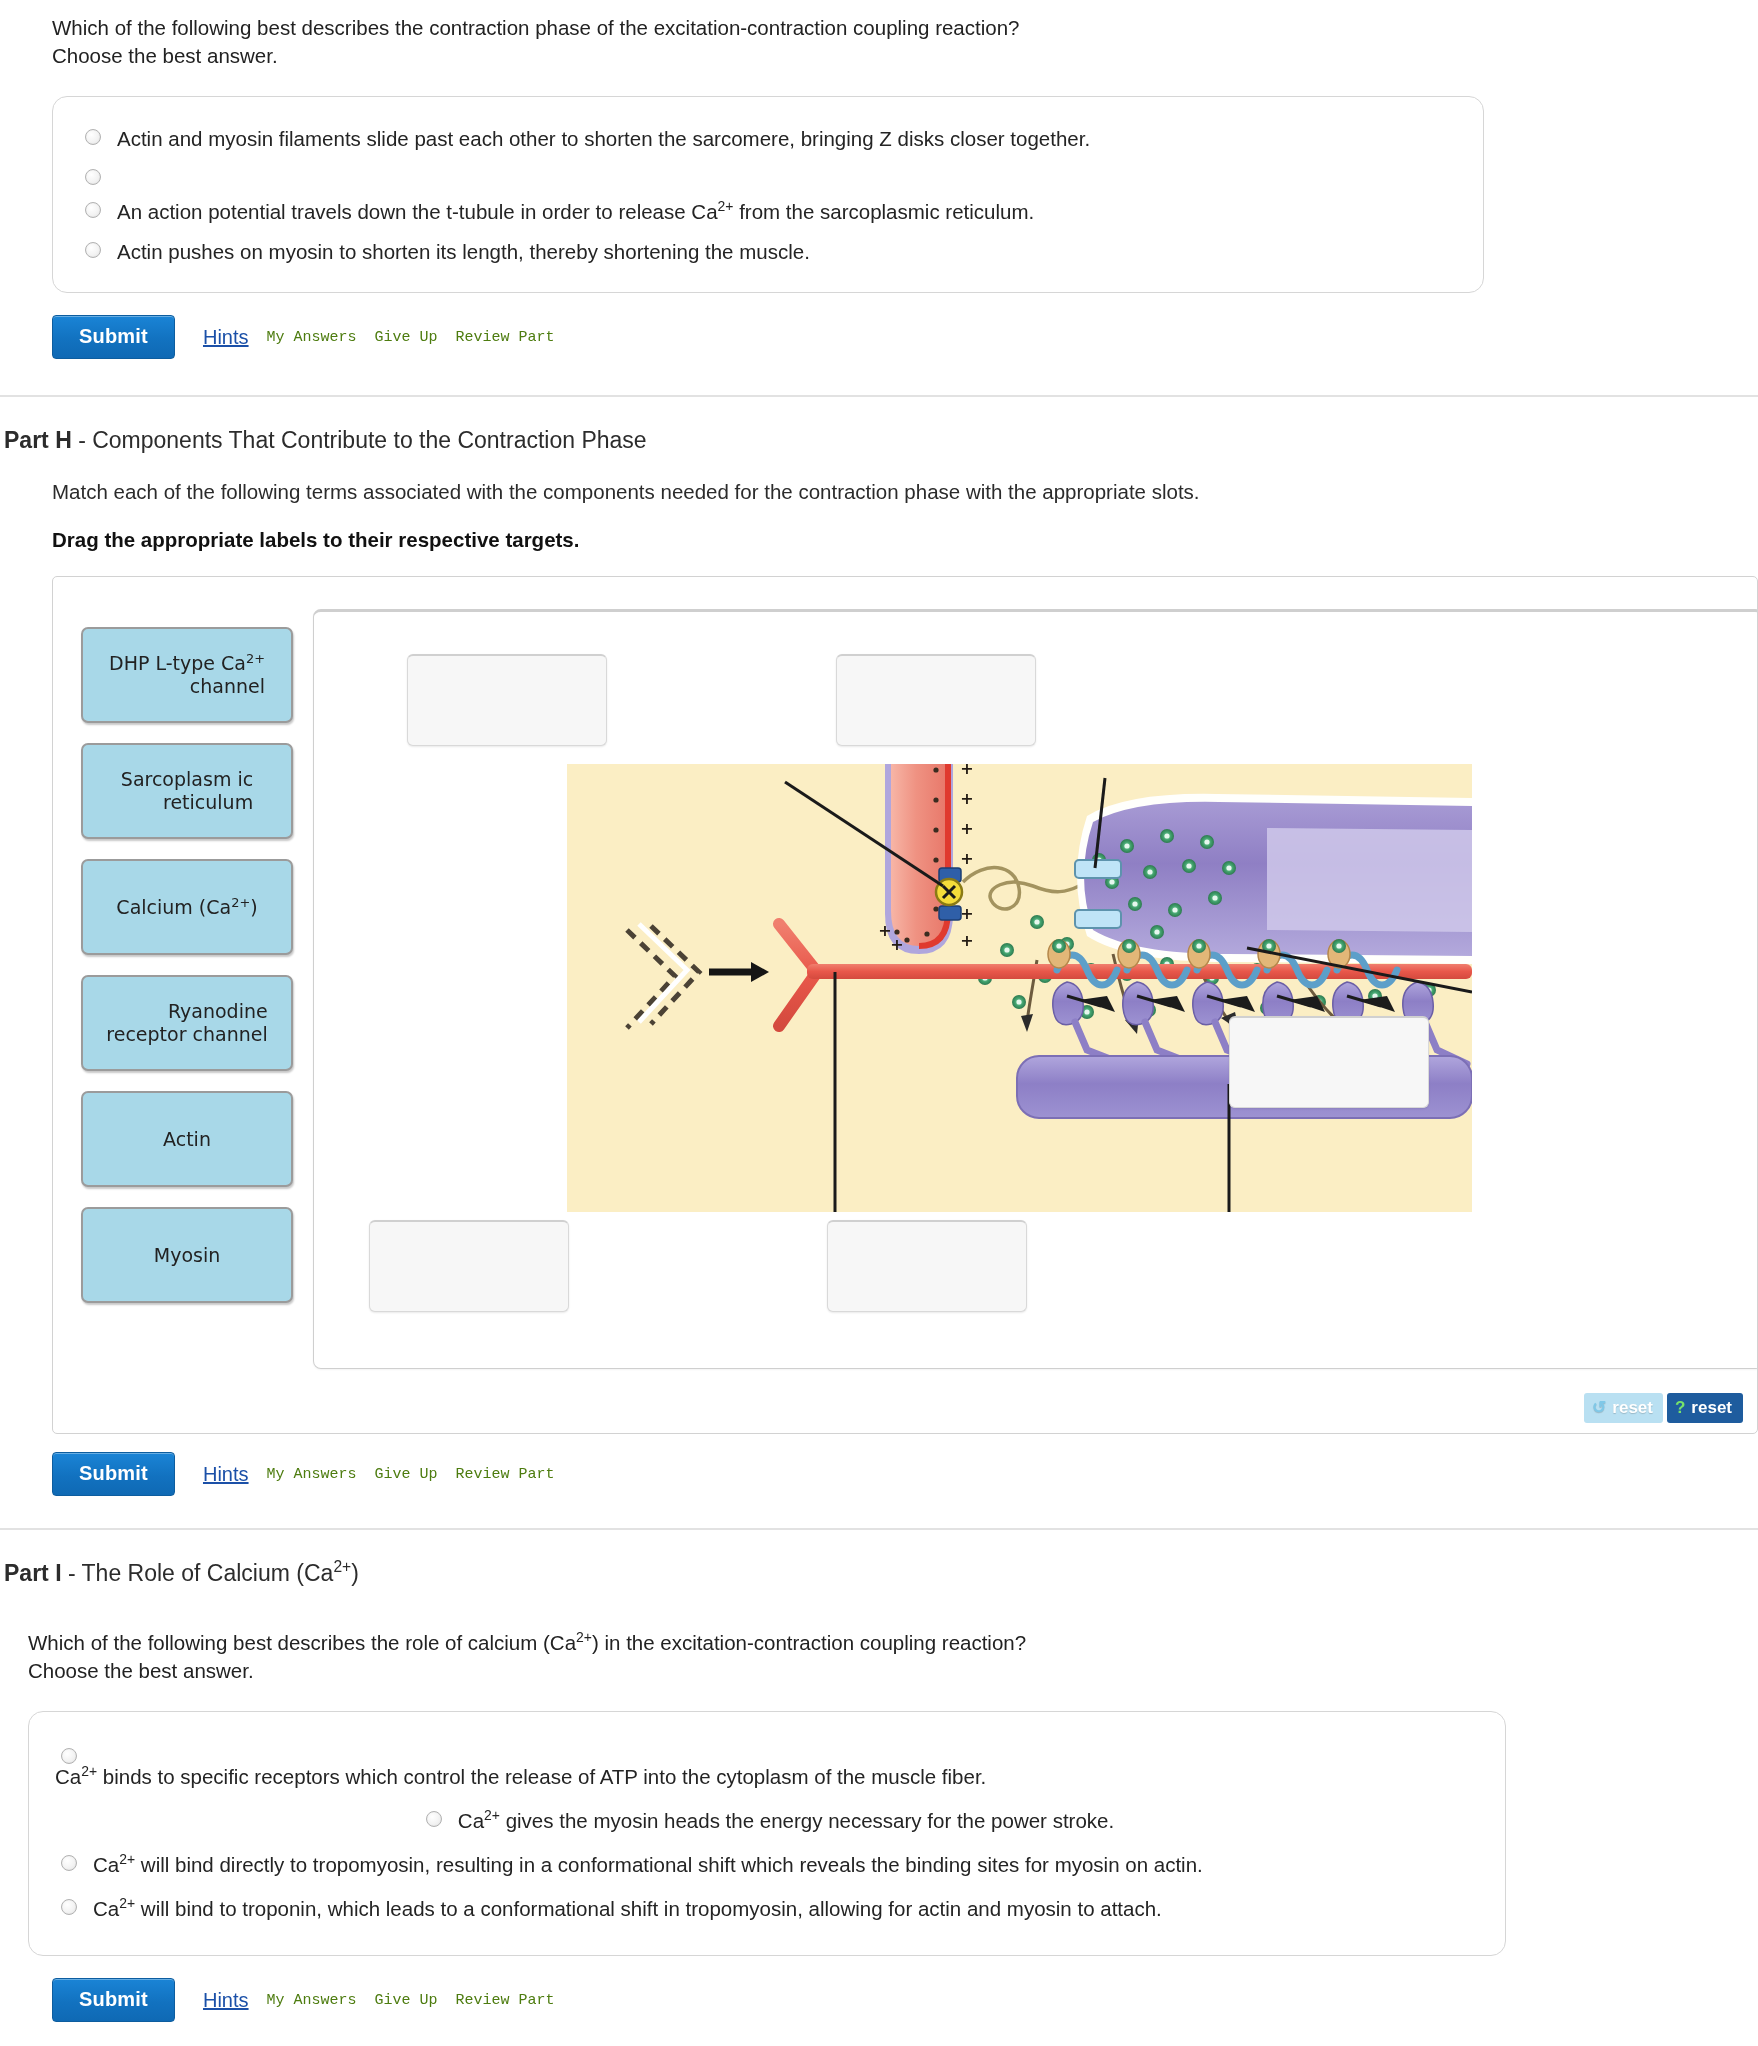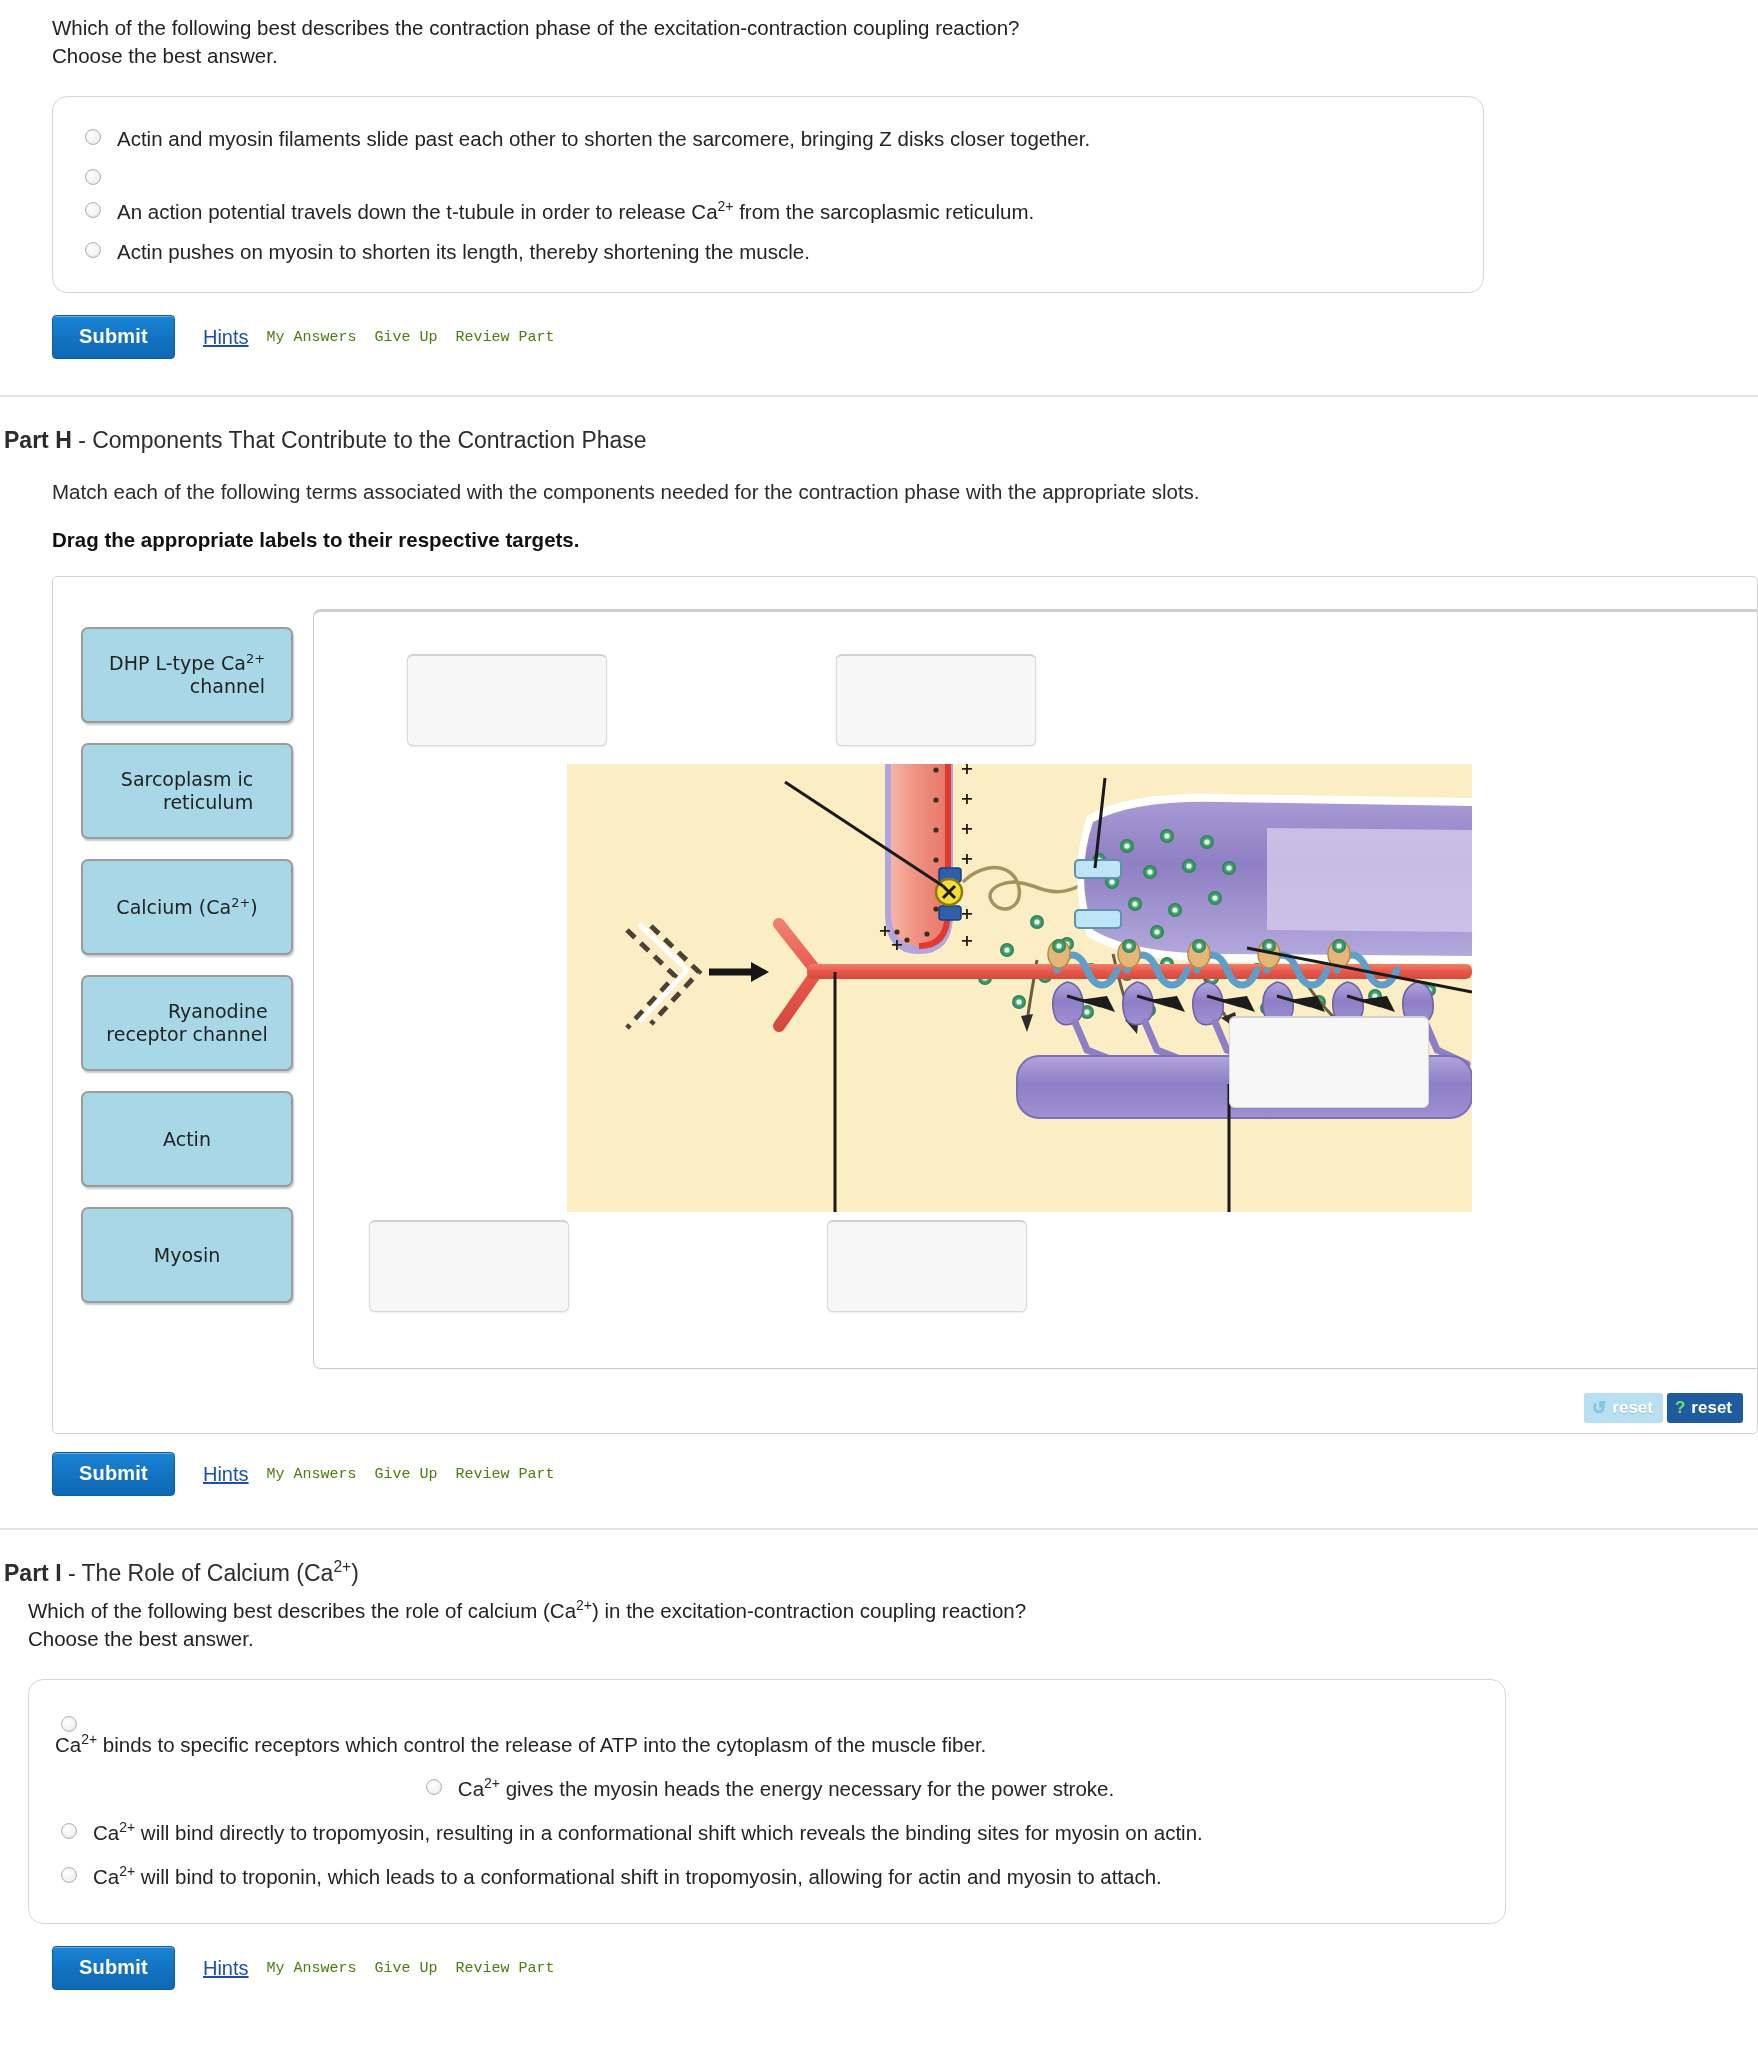--- a/index.html
+++ b/index.html
@@ -501,21 +501,21 @@
       <span class="link-grey">Review Part</span>
     </div>
   </div>
 
   <div class="divider" style="margin-top:32px;"></div>
 
   <div class="part-title">
     <b>Part I</b><span> - The Role of Calcium (Ca<sup>2+</sup>)</span>
   </div>
 
-  <div class="q-block" style="margin-top:10px;padding-left:28px;">
+  <div class="q-block" style="margin-top:42px;padding-left:28px;">
     <div class="q-prompt">
       <span class="ln">Which of the following best describes the role of calcium (Ca<sup>2+</sup>) in the excitation-contraction coupling reaction?</span>
       <span class="ln">Choose the best answer.</span>
     </div>
 
     <div class="answers" style="width:1478px; padding:24px 26px;">
       <div class="answer-row" style="padding:9px 0;flex-direction:column;">
         <span class="radio"></span>
         <span class="answer-text">Ca<sup>2+</sup> binds to specific receptors which control the release of ATP into the cytoplasm of the muscle fiber.</span>
       </div>

